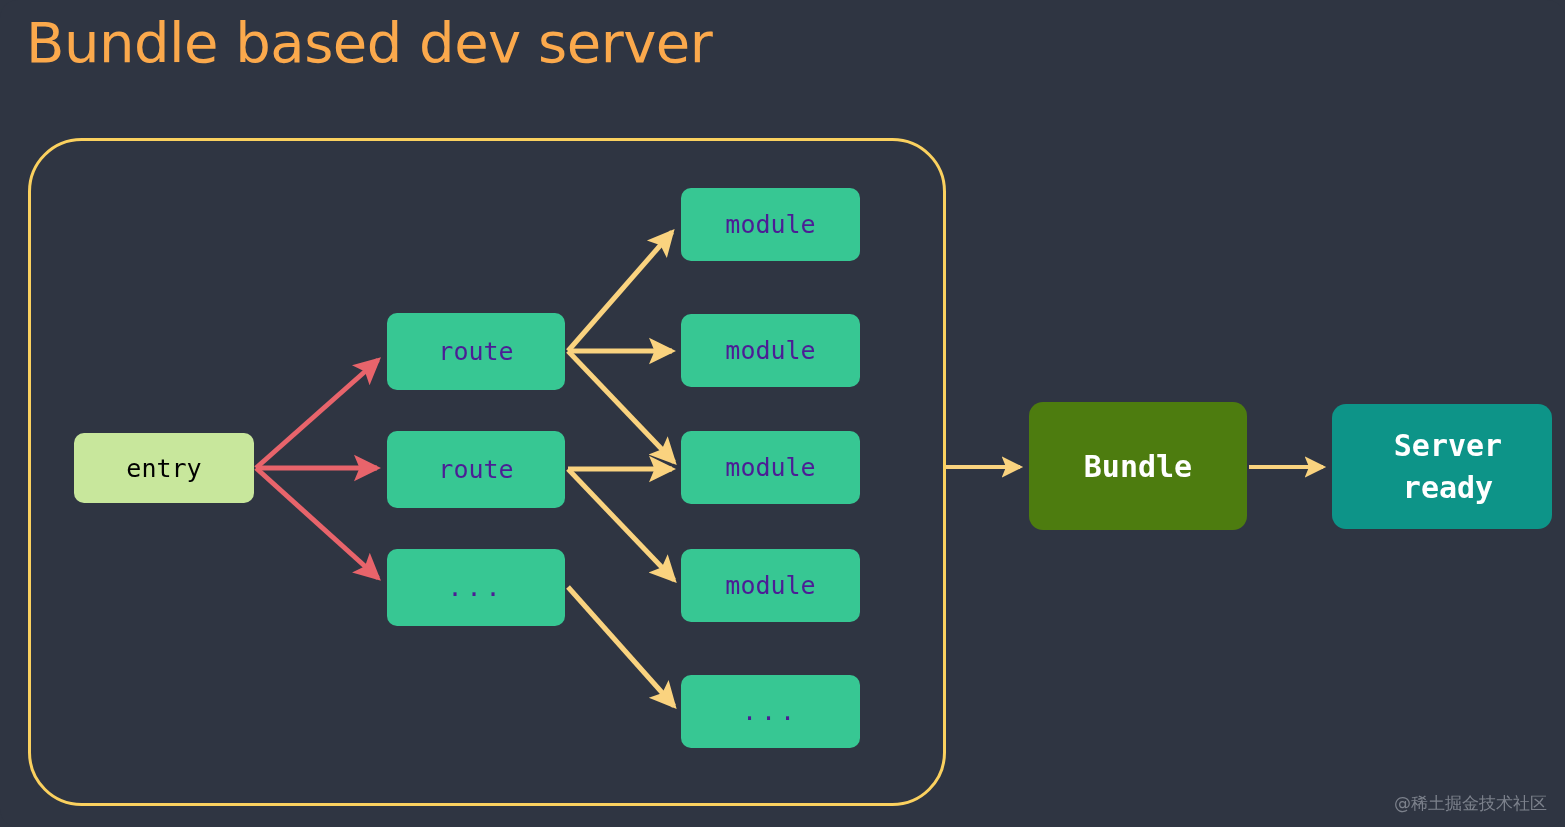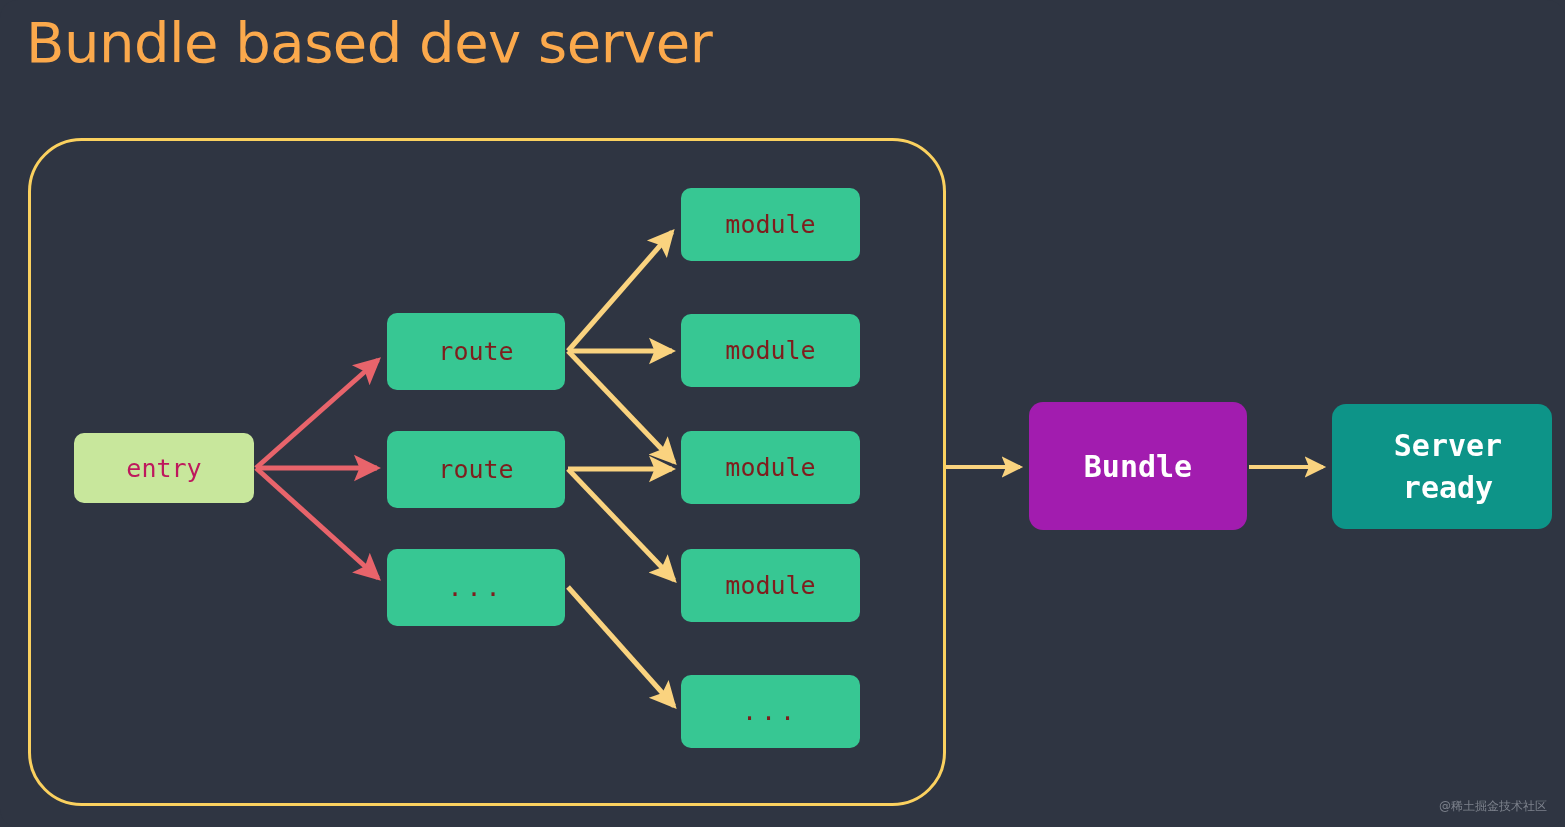--- a/index.html
+++ b/index.html
@@ -48,52 +48,52 @@
     border-radius: 10px;
     display: flex;
     align-items: center;
     justify-content: center;
     font-family: "DejaVu Sans Mono", monospace;
     text-align: center;
     white-space: pre-line;
   }
   .node-entry {
     background: #c8e79c;
-    color: #be185d;
+    color: #000000;
     font-size: 25px;
   }
   .node-route, .node-module {
     background: #37c793;
-    color: #7f1d1d;
+    color: #4c1d95;
     font-size: 25px;
     text-align: center;
   }
   .node-bundle {
-    background: #a21caf;
+    background: #4d7c0f;
     color: #ffffff;
     font-size: 30px;
     font-weight: bold;
     border-radius: 14px;
   }
   .node-server {
     background: #0d9488;
     color: #ffffff;
     font-size: 30px;
     font-weight: bold;
     border-radius: 14px;
     line-height: 1.38;
   }
   .dots { letter-spacing: 4px; }
 
   
   #watermark {
     position: absolute;
     right: 18px; bottom: 12px;
     font-family: "DejaVu Sans", sans-serif;
-    font-size: 12px;
+    font-size: 17px;
     color: #8a8f99;
     opacity: 0.85;
     white-space: nowrap;
   }
 </style>
 </head>
 <body>
 
 <div id="stage">
 

